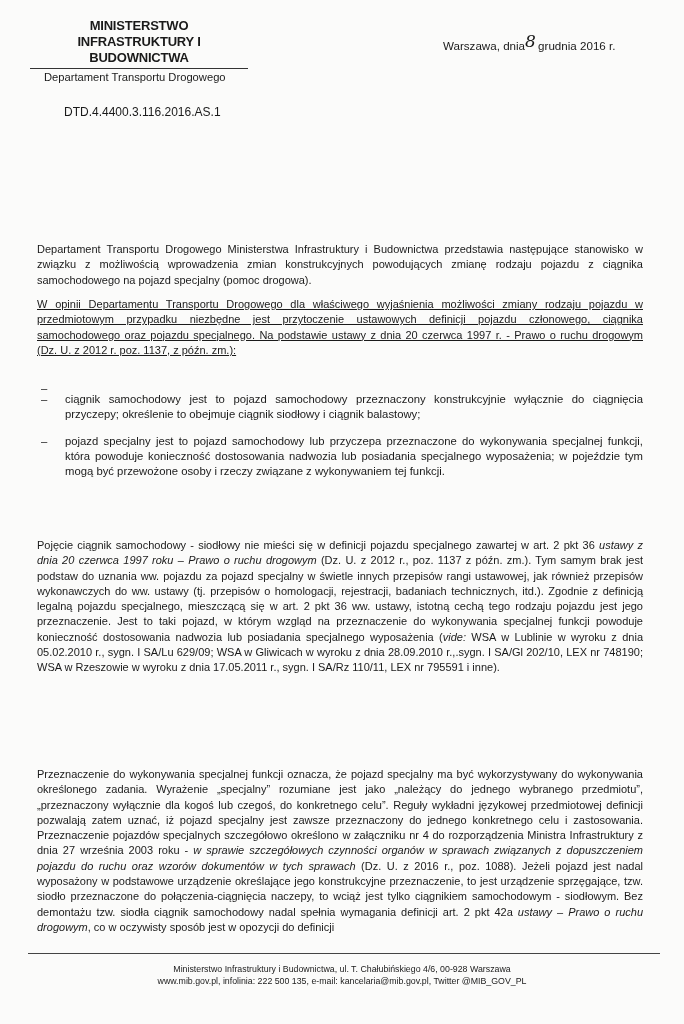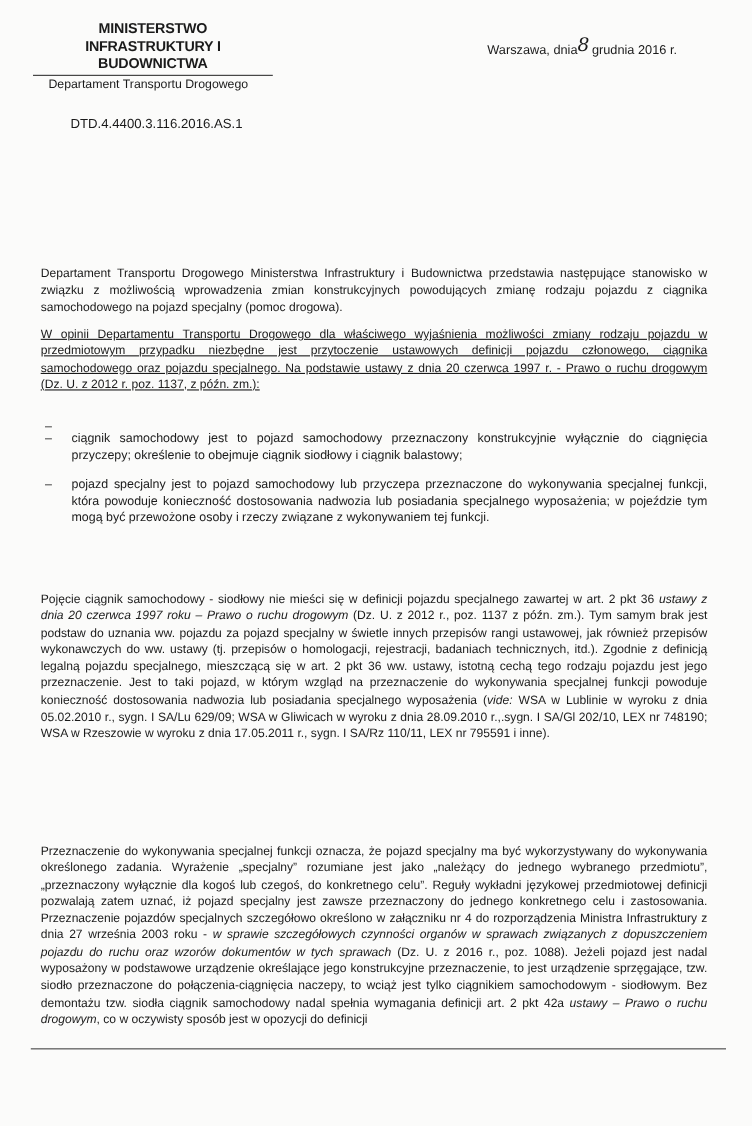--- a/index.html
+++ b/index.html
@@ -58,13 +58,17 @@
     <li><span class="dash">–</span></li>
     <li><span class="dash">–</span><span>ciągnik samochodowy jest to pojazd samochodowy przeznaczony konstrukcyjnie wyłącznie do ciągnięcia przyczepy; określenie to obejmuje ciągnik siodłowy i ciągnik balastowy;</span></li>
     <li><span class="dash">–</span><span>pojazd specjalny jest to pojazd samochodowy lub przyczepa przeznaczone do wykonywania specjalnej funkcji, która powoduje konieczność dostosowania nadwozia lub posiadania specjalnego wyposażenia; w pojeździe tym mogą być przewożone osoby i rzeczy związane z wykonywaniem tej funkcji.</span></li>
   </ul>
 
   <div class="body p3"><span>Pojęcie ciągnik samochodowy - siodłowy nie mieści się w definicji pojazdu specjalnego zawartej w art. 2 pkt 36 </span><span class="i">ustawy z dnia 20 czerwca 1997 roku – Prawo o ruchu drogowym</span><span> (Dz. U. z 2012 r., poz. 1137 z późn. zm.). Tym samym brak jest podstaw do uznania ww. pojazdu za pojazd specjalny w świetle innych przepisów rangi ustawowej, jak również przepisów wykonawczych do ww. ustawy (tj. przepisów o homologacji, rejestracji, badaniach technicznych, itd.). Zgodnie z definicją legalną pojazdu specjalnego, mieszczącą się w art. 2 pkt 36 ww. ustawy, istotną cechą tego rodzaju pojazdu jest jego przeznaczenie. Jest to taki pojazd, w którym wzgląd na przeznaczenie do wykonywania specjalnej funkcji powoduje konieczność dostosowania nadwozia lub posiadania specjalnego wyposażenia (</span><span class="i">vide:</span><span> WSA w Lublinie w wyroku z dnia 05.02.2010 r., sygn. I SA/Lu 629/09; WSA w Gliwicach w wyroku z dnia 28.09.2010 r.,.sygn. I SA/Gl 202/10, LEX nr 748190; WSA w Rzeszowie w wyroku z dnia 17.05.2011 r., sygn. I SA/Rz 110/11, LEX nr 795591 i inne).</span></div>
 
   <div class="body p4"><span>Przeznaczenie do wykonywania specjalnej funkcji oznacza, że pojazd specjalny ma być wykorzystywany do wykonywania określonego zadania. Wyrażenie „specjalny” rozumiane jest jako „należący do jednego wybranego przedmiotu”, „przeznaczony wyłącznie dla kogoś lub czegoś, do konkretnego celu”. Reguły wykładni językowej przedmiotowej definicji pozwalają zatem uznać, iż pojazd specjalny jest zawsze przeznaczony do jednego konkretnego celu i zastosowania. Przeznaczenie pojazdów specjalnych szczegółowo określono w załączniku nr 4 do rozporządzenia Ministra Infrastruktury z dnia 27 września 2003 roku - </span><span class="i">w sprawie szczegółowych czynności organów w sprawach związanych z dopuszczeniem pojazdu do ruchu oraz wzorów dokumentów w tych sprawach</span><span> (Dz. U. z 2016 r., poz. 1088). Jeżeli pojazd jest nadal wyposażony w podstawowe urządzenie określające jego konstrukcyjne przeznaczenie, to jest urządzenie sprzęgające, tzw. siodło przeznaczone do połączenia-ciągnięcia naczepy, to wciąż jest tylko ciągnikiem samochodowym - siodłowym. Bez demontażu tzw. siodła ciągnik samochodowy nadal spełnia wymagania definicji art. 2 pkt 42a </span><span class="i">ustawy – Prawo o ruchu drogowym</span><span>, co w oczywisty sposób jest w opozycji do definicji</span></div>
 
   <div class="footer-rule"></div>
+  <div class="footer">
+    <div>Ministerstwo Infrastruktury i Budownictwa, ul. T. Chałubińskiego 4/6, 00-928 Warszawa</div>
+    <div>www.mib.gov.pl, infolinia: 222 500 135, e-mail: kancelaria@mib.gov.pl, Twitter @MIB_GOV_PL</div>
+  </div>
 </div>
 
 </body></html>

